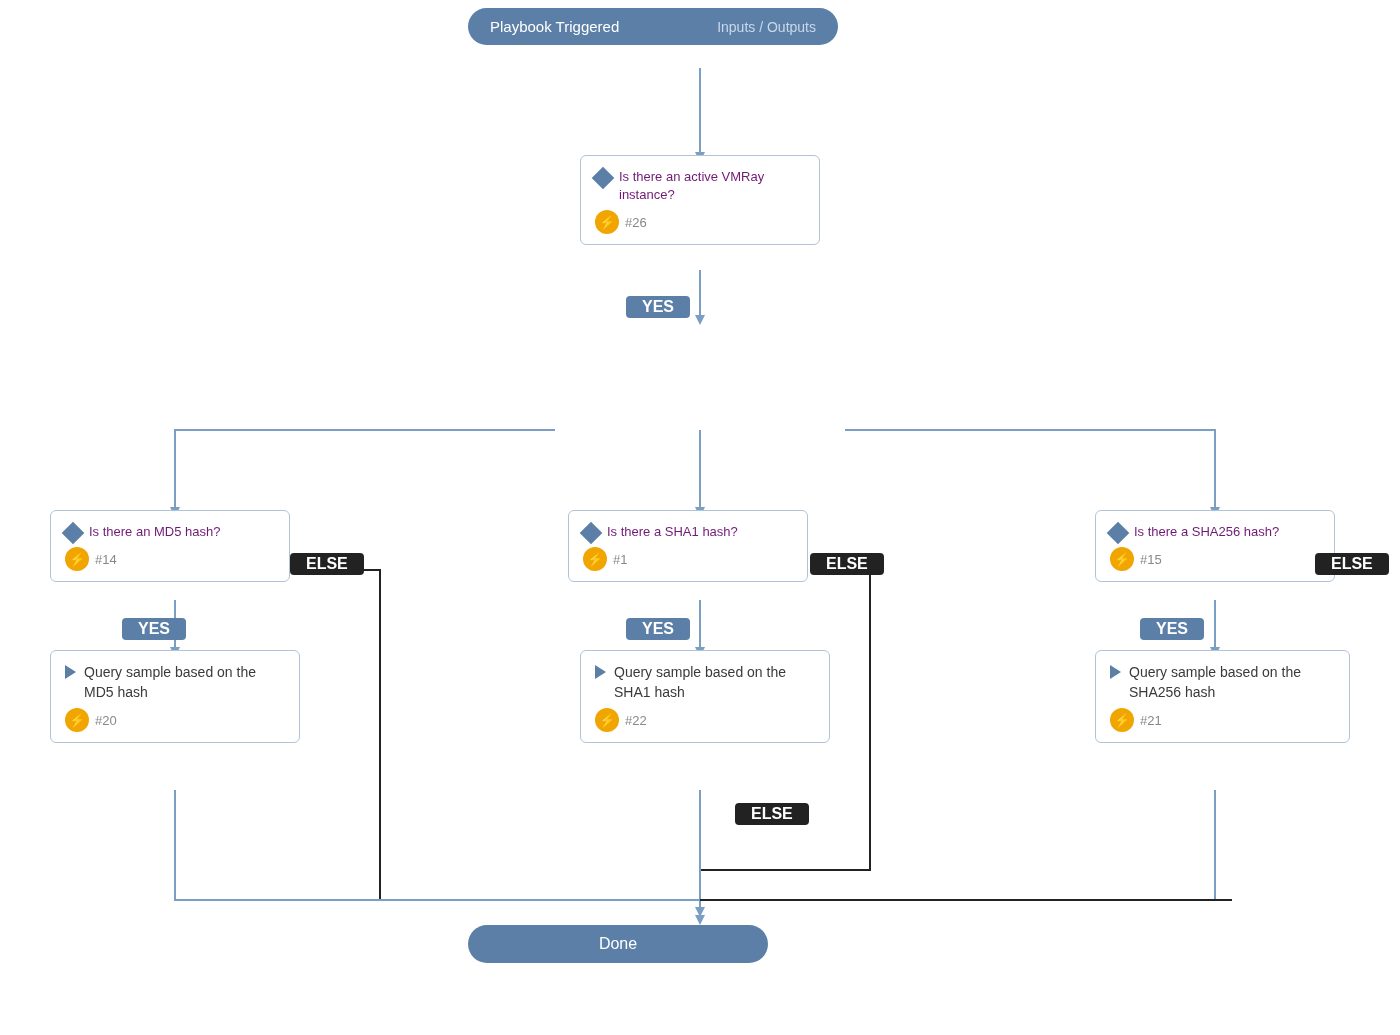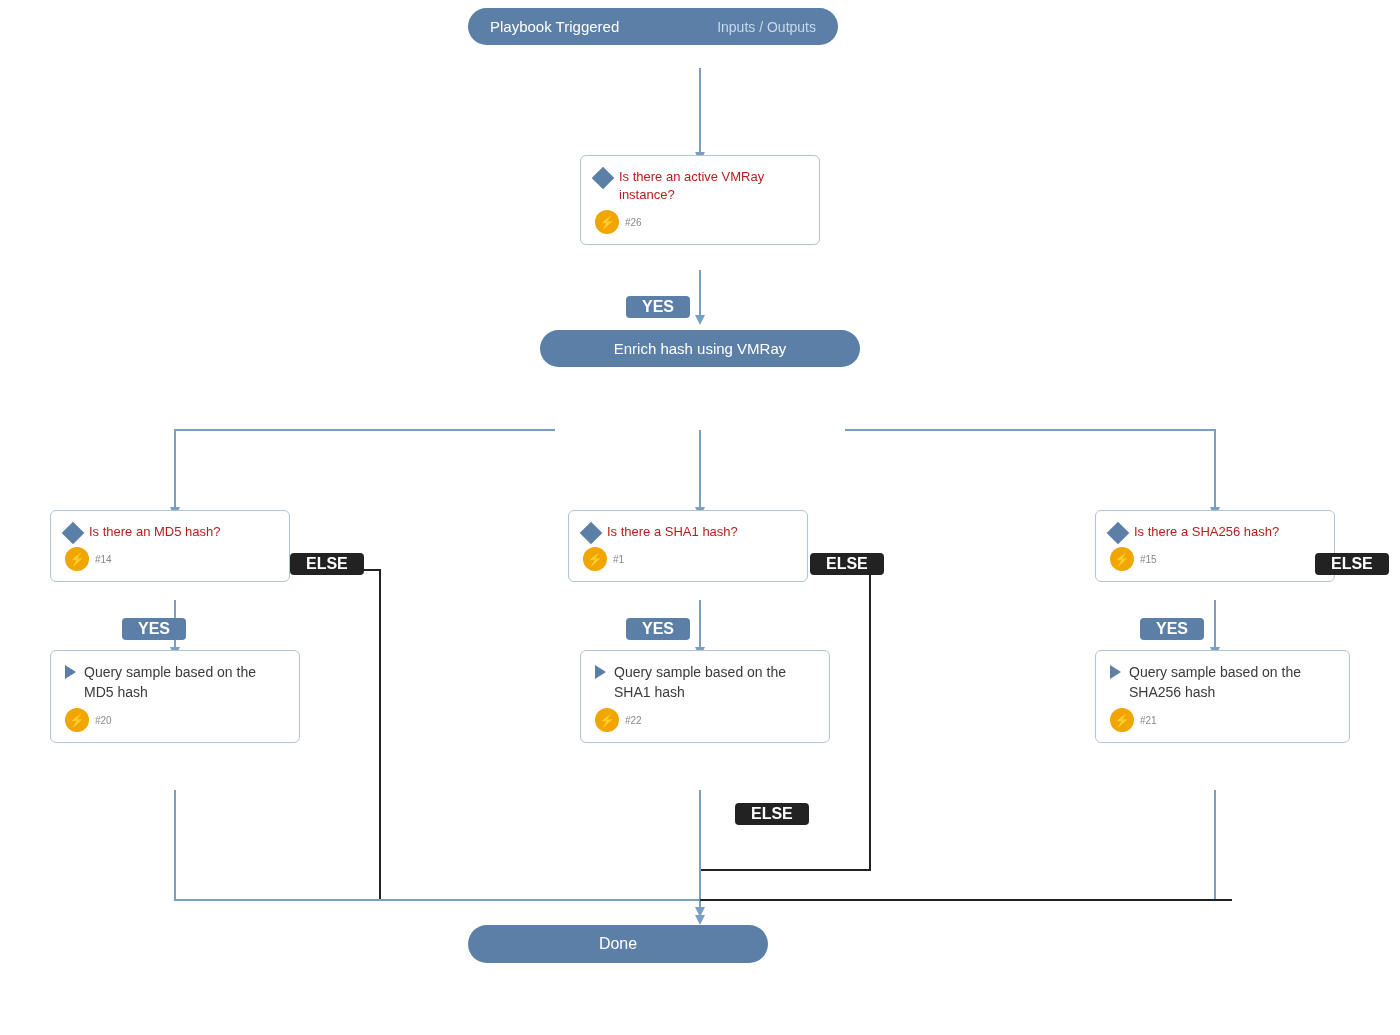--- a/index.html
+++ b/index.html
@@ -75,21 +75,21 @@
     .diamond {
       width: 16px;
       height: 16px;
       background: #5b7fa6;
       transform: rotate(45deg);
       flex-shrink: 0;
       margin-top: 2px;
     }
     .cond-text {
       font-size: 13px;
-      color: #b91c1c;
+      color: #701a75;
       line-height: 1.4;
     }
     .bolt-badge {
       display: flex;
       align-items: center;
       gap: 6px;
       margin-top: 4px;
     }
     .bolt-circle {
       width: 24px;
@@ -97,21 +97,21 @@
       border-radius: 50%;
       background: #f0a500;
       display: flex;
       align-items: center;
       justify-content: center;
       color: #fff;
       font-size: 13px;
       flex-shrink: 0;
     }
     .step-num {
-      font-size: 10px;
+      font-size: 13px;
       color: #888;
     }
     .node-action {
       background: #fff;
       border: 1.5px solid #b0c4d8;
       border-radius: 6px;
       padding: 12px 14px 10px 14px;
       min-width: 190px;
       max-width: 250px;
     }
@@ -210,23 +210,20 @@
       <span class="cond-text">Is there an active VMRay instance?</span>
     </div>
     <div class="bolt-badge">
       <div class="bolt-circle">⚡</div>
       <span class="step-num">#26</span>
     </div>
   </div>
 
   <div class="label-badge" style="left:626px; top:296px;">YES</div>
 
-  <div class="node node-pill action" style="left:540px; top:330px;">
-    <span>Enrich hash using VMRay</span>
-  </div>
 
   <div class="node node-condition" style="left:50px; top:510px; min-width:240px;">
     <div class="cond-header">
       <div class="diamond"></div>
       <span class="cond-text">Is there an MD5 hash?</span>
     </div>
     <div class="bolt-badge">
       <div class="bolt-circle">⚡</div>
       <span class="step-num">#14</span>
     </div>

